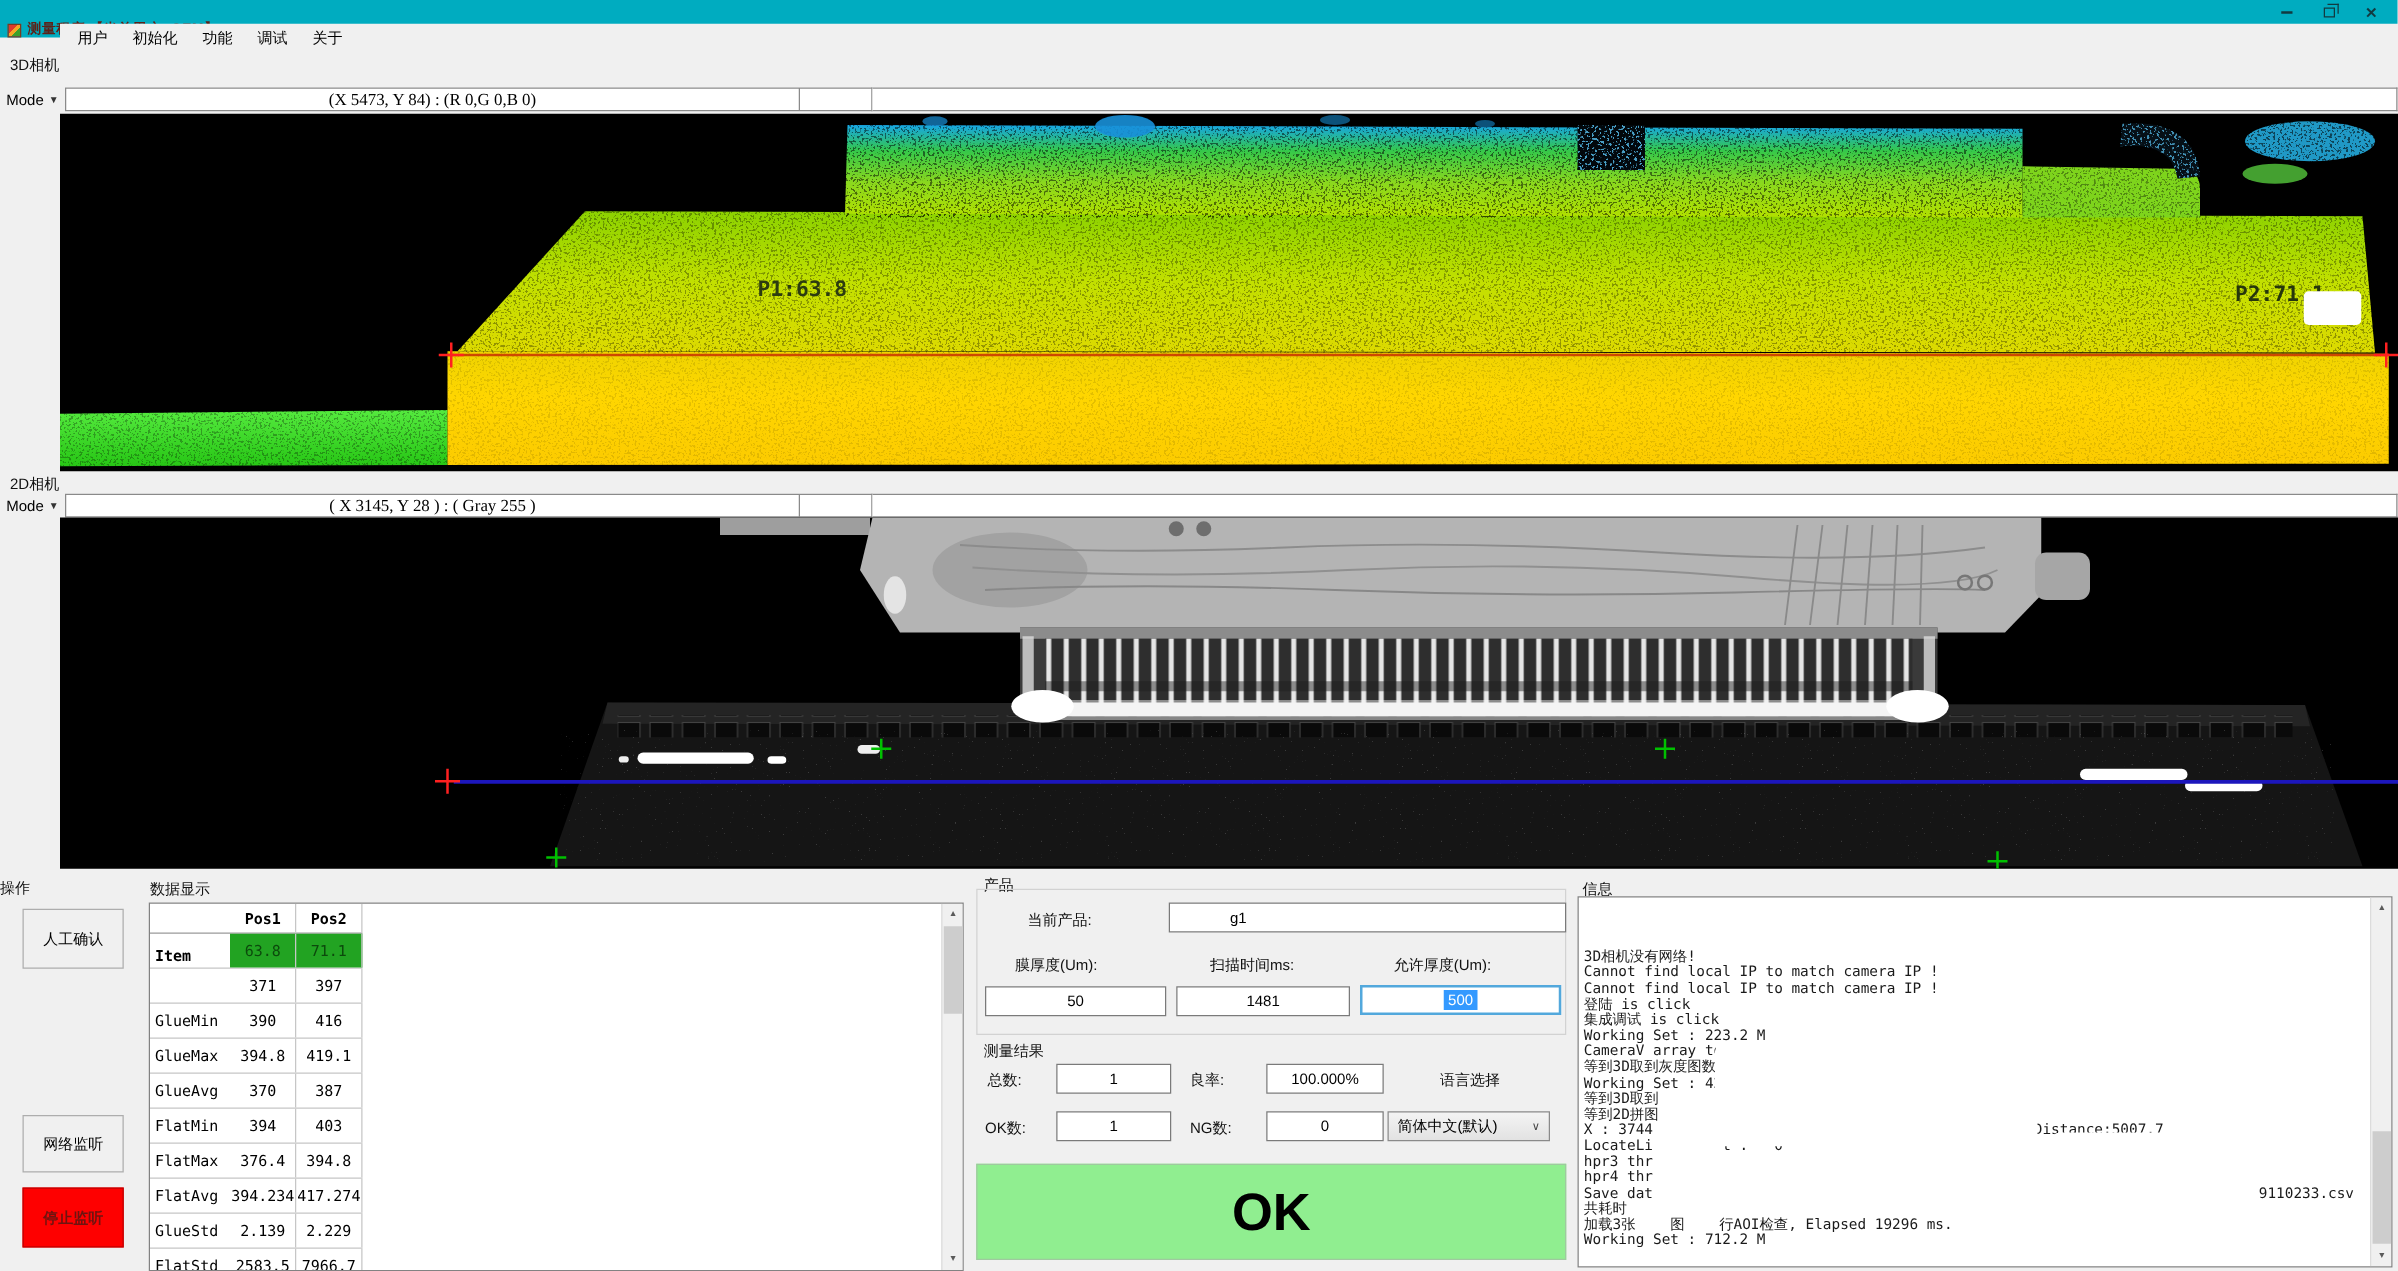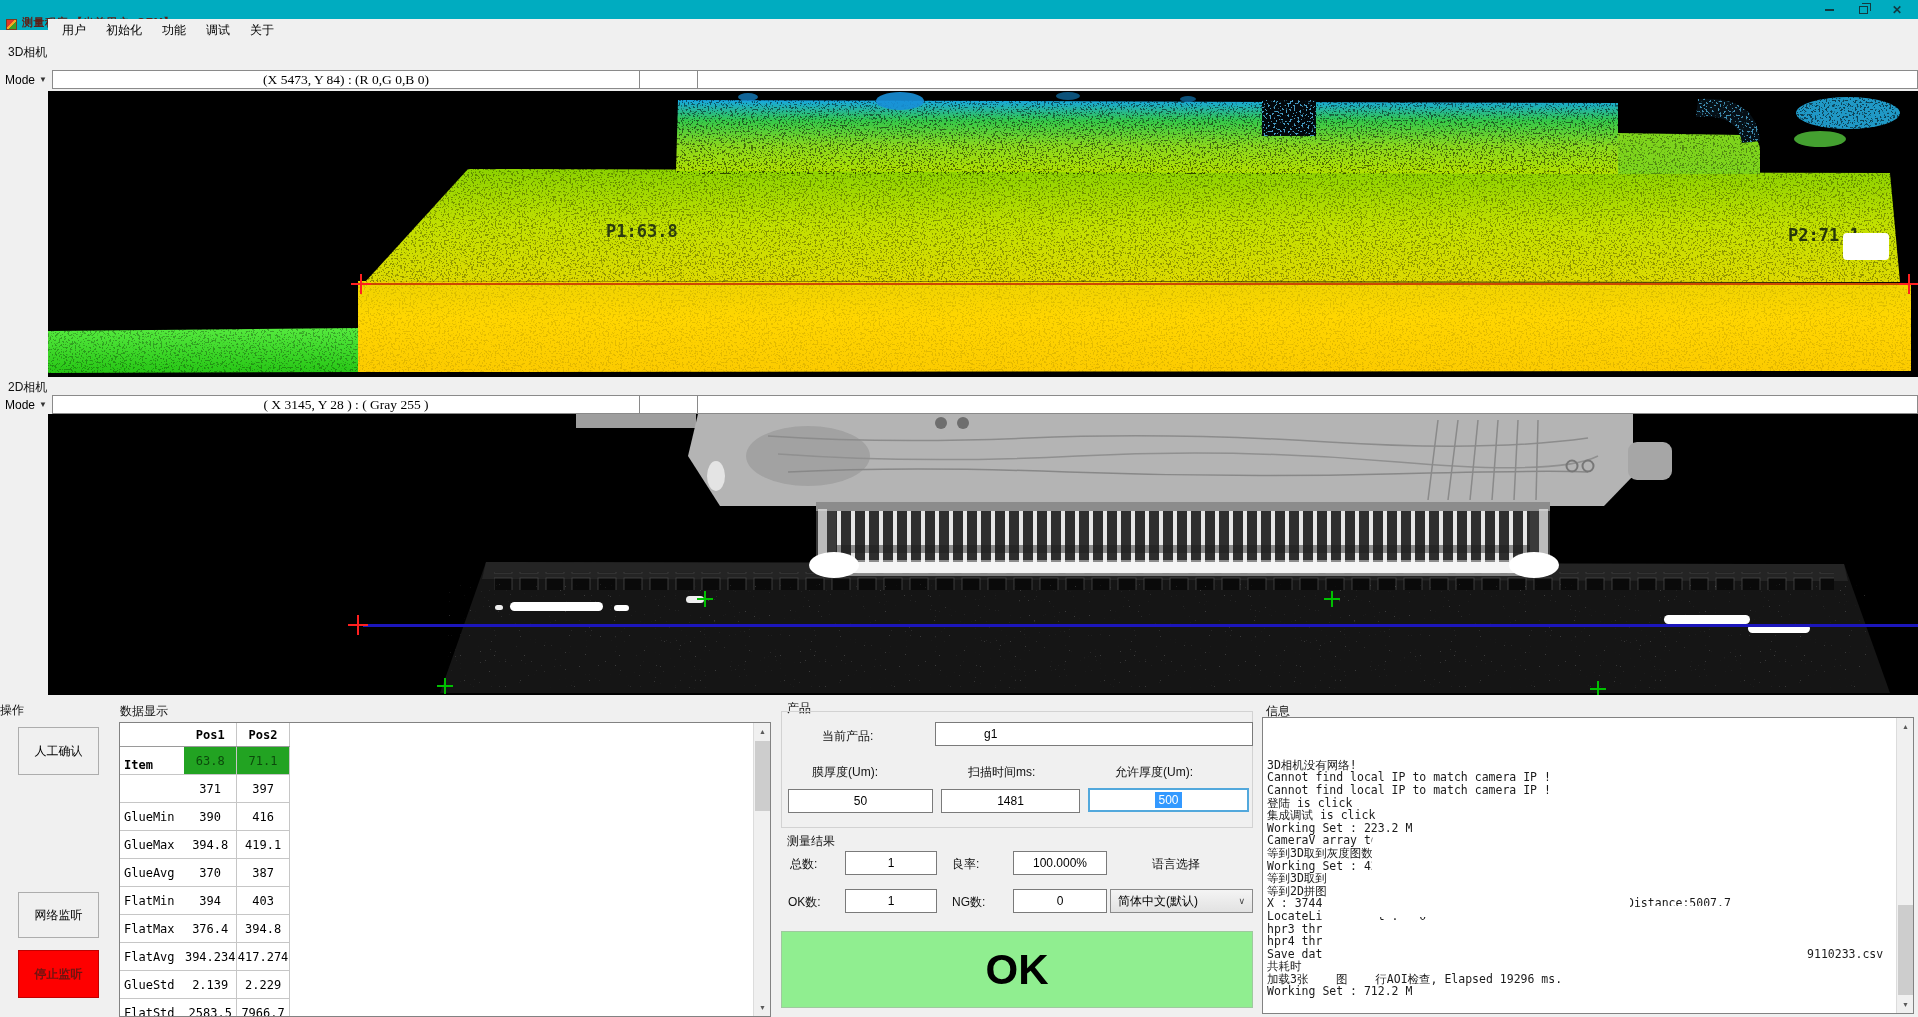--- a/index.html
+++ b/index.html
@@ -395,21 +395,21 @@
   <div class="plabel" style="left:790px; top:856px;">总数:</div>
   <div class="pinput" style="left:845px; top:851px; width:92px;">1</div>
   <div class="plabel" style="left:952px; top:856px;">良率:</div>
   <div class="pinput" style="left:1013px; top:851px; width:94px;">100.000%</div>
   <div class="plabel" style="left:1152px; top:856px;">语言选择</div>
 
   <div class="plabel" style="left:788px; top:894px;">OK数:</div>
   <div class="pinput" style="left:845px; top:889px; width:92px;">1</div>
   <div class="plabel" style="left:952px; top:894px;">NG数:</div>
   <div class="pinput" style="left:1013px; top:889px; width:94px;">0</div>
-  <div class="combo" style="left:1110px; top:889px; width:143px;">
+  <div class="combo" style="left:1110px; top:889px; width:130px;">
     <span>简体中文(默认)</span>
     <span class="chev">∨</span>
   </div>
 
   <div class="okbox">OK</div>
 
   <div class="section-label" style="left:1266px; top:703px;">信息</div>
   <div class="info-panel">
     <div class="loglines">
       

